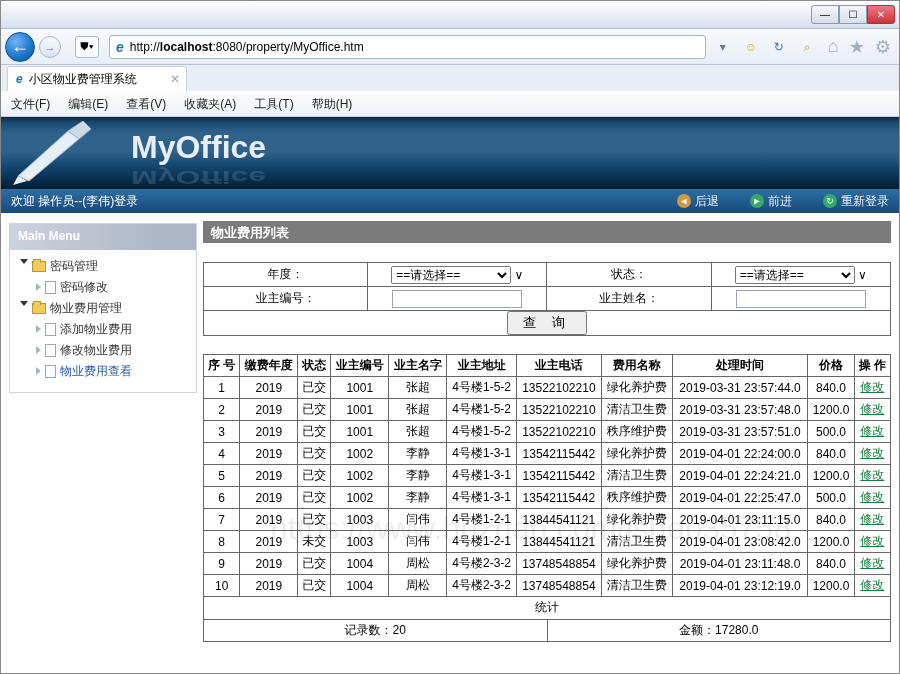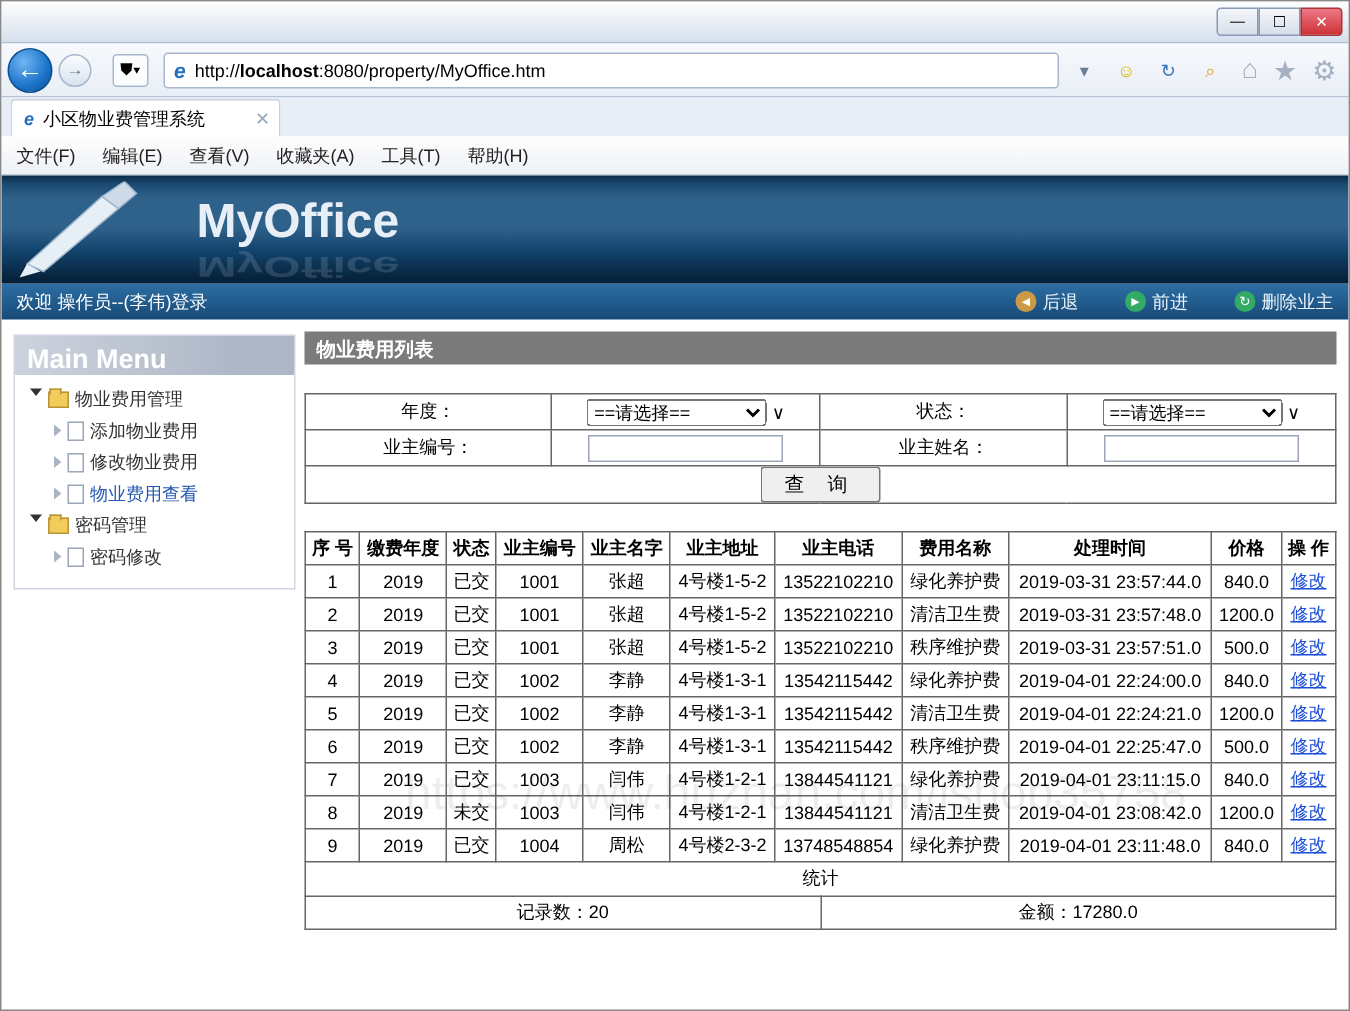--- a/index.html
+++ b/index.html
@@ -145,21 +145,21 @@
 }
 .sidebar {
   width:200px; padding:10px 4px 4px 8px;
 }
 .sidebar-box {
   border:1px solid #cfd6e2;
 }
 .sb-title {
   height:26px;
   background:linear-gradient(90deg,#cdd3dd,#aeb7c7 80%);
-  color:#fff; font-weight:bold; padding:5px 8px 0 8px; font-size:18px;
+  color:#fff; font-weight:bold; padding:5px 8px 0 8px; font-size:12px;
 }
 .tree { padding:6px 4px 10px 4px; color:#333;}
 .tree ul { list-style:none; padding-left:16px;}
 .tree > ul { padding-left:6px;}
 .tree li { line-height:21px; white-space:nowrap;}
 .tri { display:inline-block; width:0;height:0; border-top:4px solid transparent;border-bottom:4px solid transparent;border-left:5px solid #333; margin-right:4px;}
 .tri.open { border-left:none;border-top:5px solid #333;border-right:4px solid transparent;border-left:4px solid transparent; vertical-align:2px;}
 .tri.leaf { border-left-color:#a9b4c4; border-top-color:transparent;border-bottom-color:transparent;}
 .fld-ico {
   display:inline-block;width:14px;height:11px;background:#f3cc5c;border:1px solid #b79339;margin-right:4px;vertical-align:-2px;
@@ -197,21 +197,21 @@
   padding:1px 14px; font-family:SimSun; letter-spacing:6px;
 }
 
 .data-table {
   width:100%; border-collapse:collapse; margin-top:18px; font-size:12px; text-align:center;
 }
 .data-table th, .data-table td {
   border:1px solid #666; padding:2px 3px; height:20px;
 }
 .data-table th { font-weight:bold; white-space:nowrap; background:#fff;}
-.data-table a { color:#1d4ed8; text-decoration:underline; cursor:pointer;}
+.data-table a { color:#15803d; text-decoration:underline; cursor:pointer;}
 
 .footer-table {
   width:100%; border-collapse:collapse; font-size:12px; text-align:center;
 }
 .footer-table td { border:1px solid #666; border-top:none; height:22px;}
 .footer-table .left { width:50%;}
 
 .watermark {
   position:absolute; left:270px; top:510px; color:rgba(0,0,0,0.07);
   font-size:32px; font-family:Arial; pointer-events:none;
@@ -284,37 +284,37 @@
   <span class="act">
     <span class="circle c-back">◄</span>
     <span>后退</span>
   </span>
   <span class="act">
     <span class="circle c-fwd">►</span>
     <span>前进</span>
   </span>
   <span class="act">
     <span class="circle c-relog">↻</span>
-    <span>删除业主</span>
+    <span>重新登录</span>
   </span>
 </div>
 
 <div class="main">
   <div class="sidebar">
     <div class="sidebar-box">
       <div class="sb-title">Main Menu</div>
       <div class="tree">
         <ul id="tree-root">
+            <li><span class="tri open"></span><span class="fld-ico"></span><a>密码管理</a><ul>
+                <li><span class="tri leaf"></span><span class="file-ico"></span><a>密码修改</a></li>
+              </ul></li>
             <li><span class="tri open"></span><span class="fld-ico"></span><a>物业费用管理</a><ul>
                 <li><span class="tri leaf"></span><span class="file-ico"></span><a>添加物业费用</a></li>
                 <li><span class="tri leaf"></span><span class="file-ico"></span><a>修改物业费用</a></li>
                 <li><span class="tri leaf"></span><span class="file-ico"></span><a class="sel">物业费用查看</a></li>
-              </ul></li>
-            <li><span class="tri open"></span><span class="fld-ico"></span><a>密码管理</a><ul>
-                <li><span class="tri leaf"></span><span class="file-ico"></span><a>密码修改</a></li>
               </ul></li>
           </ul>
       </div>
     </div>
   </div>
 
   <div class="content">
     <div class="panel-title">物业费用列表</div>
 
     <table class="filter-table">
@@ -474,20 +474,33 @@
             <td>已交</td>
             <td>1004</td>
             <td>周松</td>
             <td>4号楼2-3-2</td>
             <td>13748548854</td>
             <td>绿化养护费</td>
             <td>2019-04-01 23:11:48.0</td>
             <td>840.0</td>
             <td><a>修改</a></td>
           </tr>
+          <tr>
+            <td>10</td>
+            <td>2019</td>
+            <td>已交</td>
+            <td>1004</td>
+            <td>周松</td>
+            <td>4号楼2-3-2</td>
+            <td>13748548854</td>
+            <td>清洁卫生费</td>
+            <td>2019-04-01 23:12:19.0</td>
+            <td>1200.0</td>
+            <td><a>修改</a></td>
+          </tr>
         </tbody>
     </table>
     <table class="footer-table">
       <tbody>
           <tr>
             <td colspan="2">统计</td>
           </tr>
       <tr>
         <td class="left">
           <span>记录数：</span><span>20</span>

